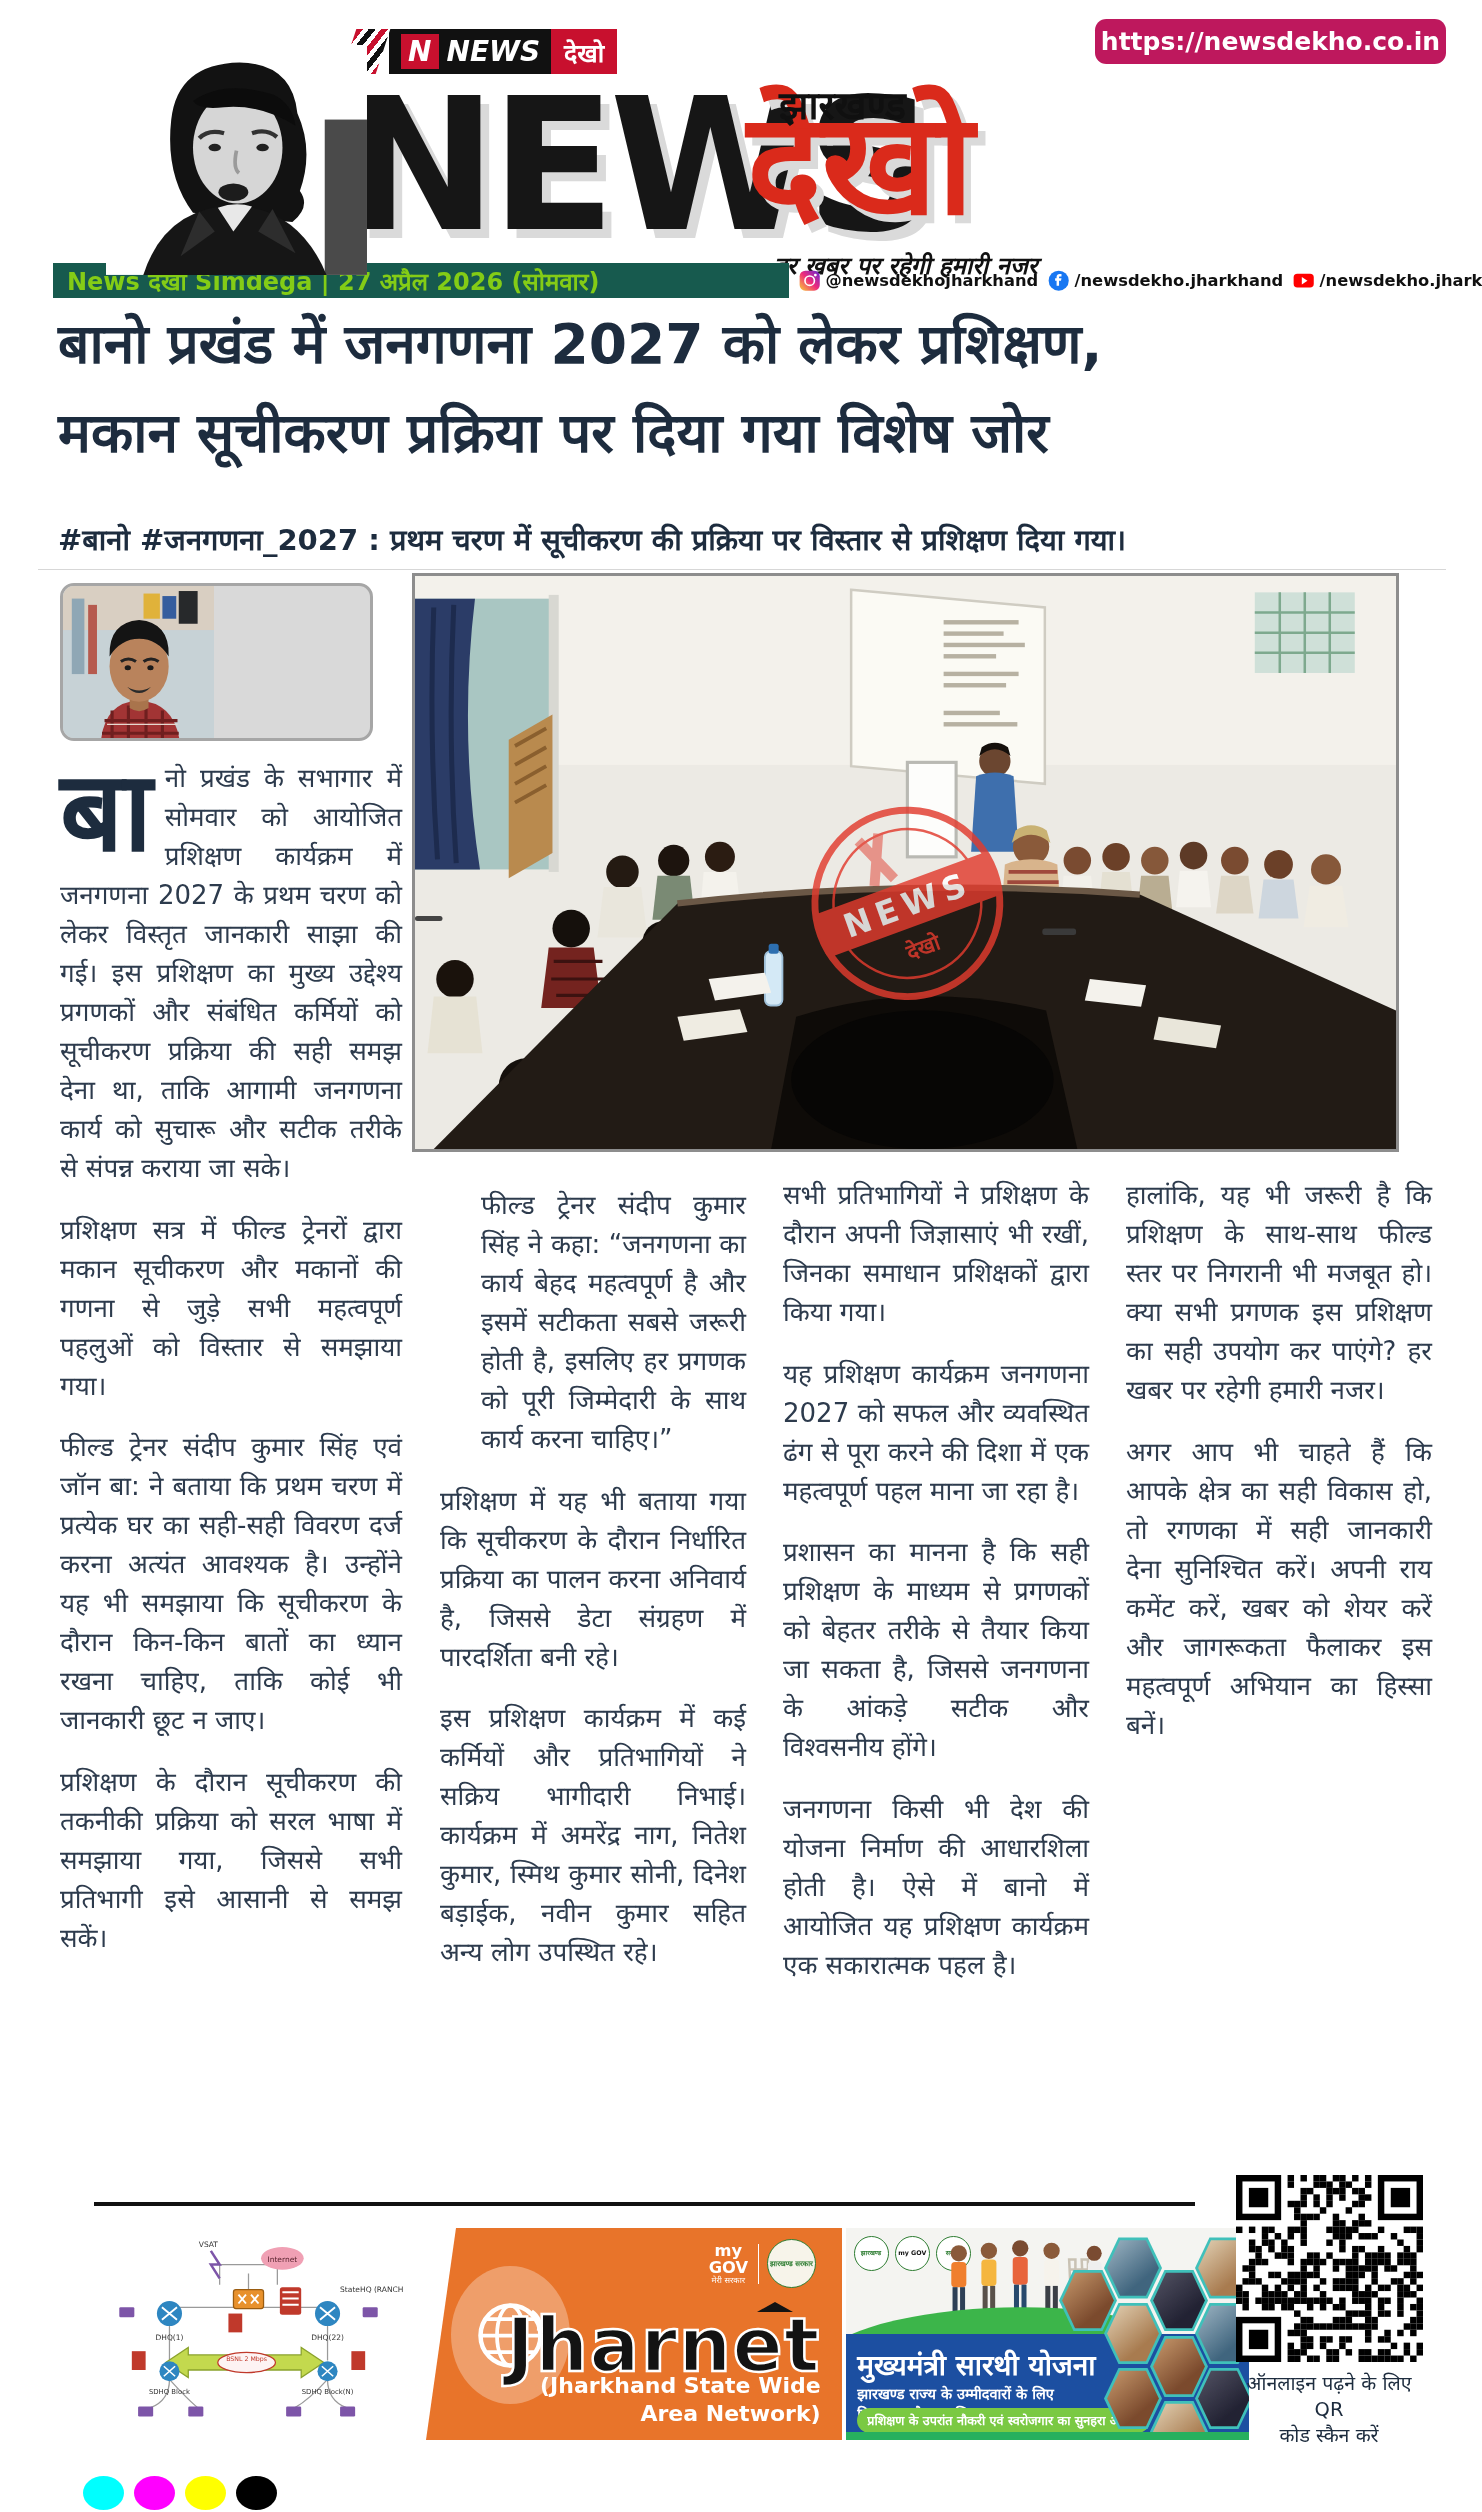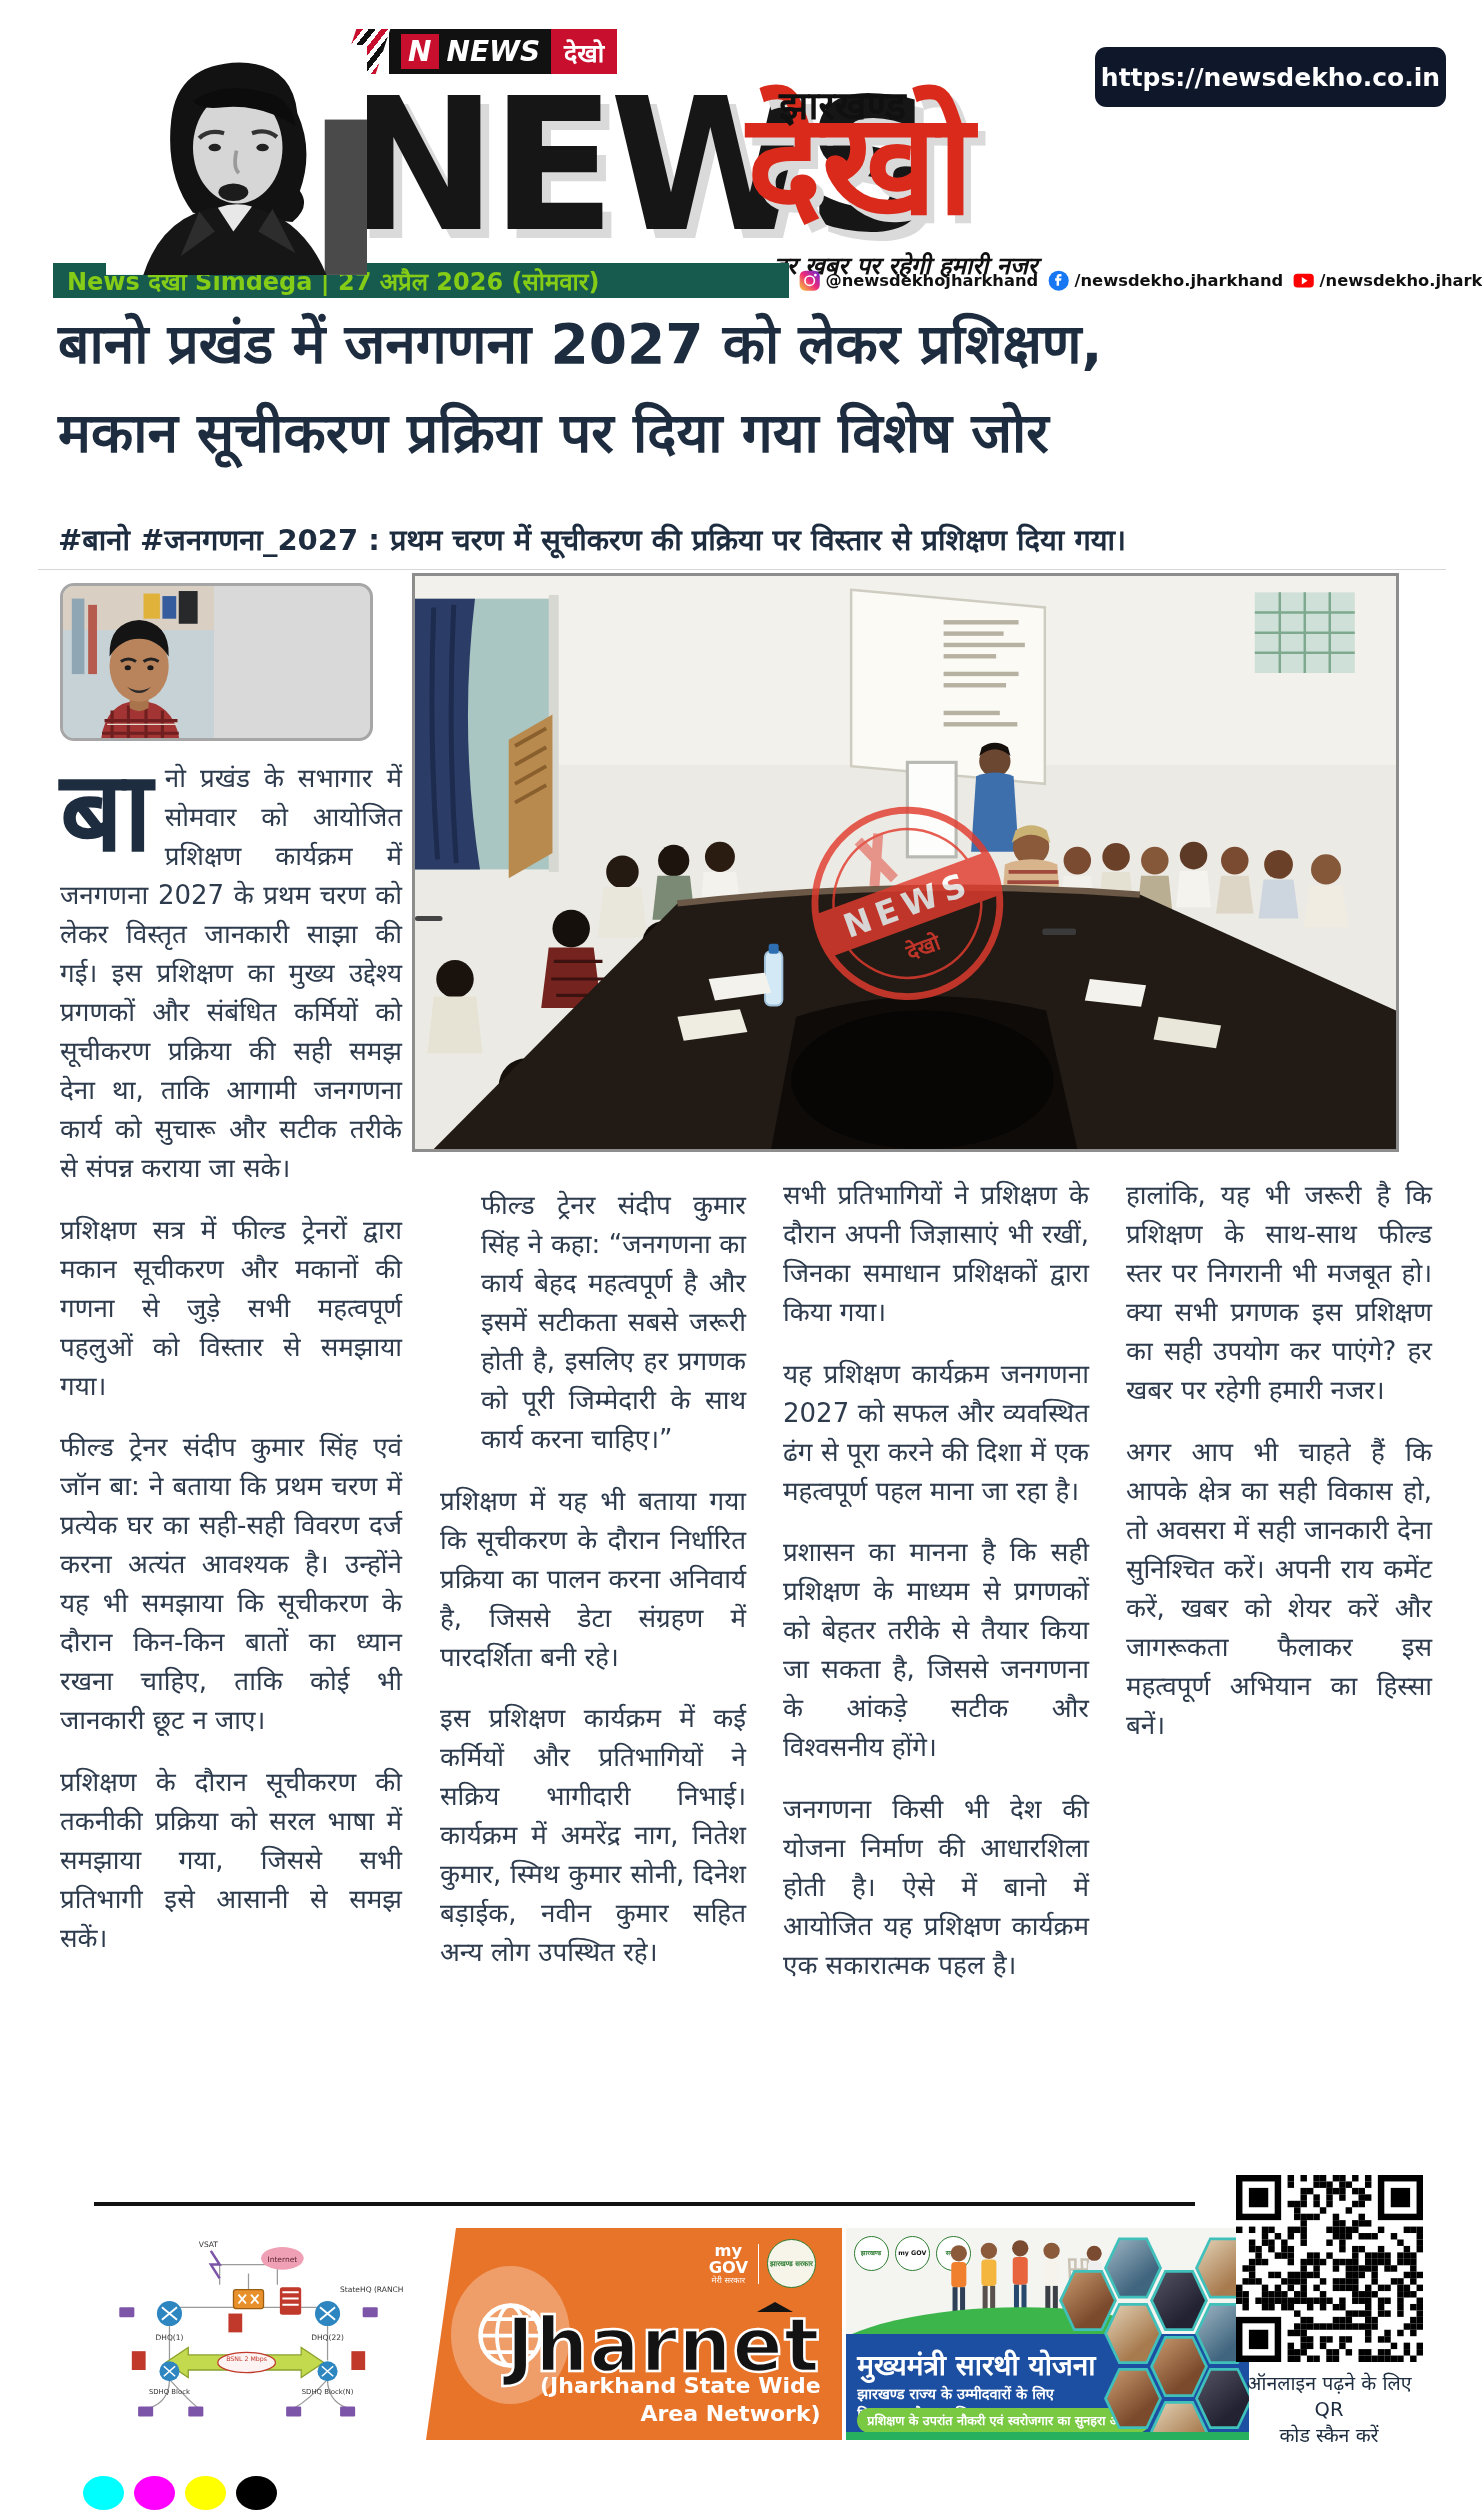--- a/index.html
+++ b/index.html
@@ -13,21 +13,21 @@
   .chip-slash{width:34px;background:
      repeating-linear-gradient(115deg,#c8102e 0 6.3px,#fff 6.3px 11.3px,#111 11.3px 17.6px,#fff 17.6px 22.6px);
      transform:skewX(-18deg);margin-right:6.3px;}
   .chip-black{background:#111;color:#fff;display:flex;align-items:center;padding:0 11.3px;font-weight:800;font-style:italic;font-size:28px;gap:7.5px;}
   .chip-n{background:#c8102e;color:#fff;padding:1.3px 7.5px;font-style:italic;font-weight:800;}
   .chip-red{background:#c8102e;color:#fff;display:flex;align-items:center;padding:0 12.6px;font-weight:800;font-size:25px;}
   .brand-news{position:absolute;left:344px;top:74px;font-size:183px;line-height:1;font-weight:800;letter-spacing:-6.3px;color:#161616;text-shadow:8.8px 8.8px 0 #dadada;z-index:1;}
   .brand-state{position:absolute;left:779px;top:77px;font-size:39px;font-weight:800;color:#101010;z-index:2;}
   .brand-dekho{position:absolute;left:747px;top:80px;font-size:141px;line-height:1.2;font-weight:800;color:#da2a1b;text-shadow:7.5px 7.5px 0 #dadada;z-index:1;}
   .tagline{position:absolute;left:774px;top:248px;font-size:24px;font-weight:700;font-style:italic;color:#101010;z-index:2;}
-  .url-badge{position:absolute;left:1095px;top:19px;width:351px;height:60px;background:#0f172a;color:#fff;border-radius:11.3px;display:flex;align-items:center;justify-content:center;font-size:25px;font-weight:800;z-index:2;margin-top:28px;}
+  .url-badge{position:absolute;left:1095px;top:19px;width:351px;height:45px;background:#be185d;color:#fff;border-radius:11.3px;display:flex;align-items:center;justify-content:center;font-size:25px;font-weight:800;z-index:2;}
   .edition-bar{position:absolute;left:53px;top:263px;width:736px;height:35px;background:#175a4e;color:#84cc16;display:flex;align-items:center;padding-left:14px;font-size:24px;font-weight:600;z-index:2;}
   .social-row{position:absolute;left:799px;top:266px;width:684px;height:30px;display:flex;align-items:center;gap:10px;font-size:16.3px;font-weight:700;color:#101010;z-index:2;white-space:nowrap;}
   .social-item{display:flex;align-items:center;gap:5px;}
   .sicon{width:21.4px;height:21.4px;flex:0 0 21.4px;}
 
   
   .headline{position:absolute;left:58px;top:300px;width:1389px;color:#1d2c3e;font-weight:800;font-size:55px;line-height:1.62;z-index:2;}
   .standfirst{position:absolute;left:58px;top:519px;width:1398px;color:#1d2c3e;font-weight:700;font-size:29px;z-index:2;}
   .thin-rule{position:absolute;left:38px;top:569px;width:1408px;height:1.3px;background:#d7d7d7;}
 
@@ -341,21 +341,21 @@
     <p>इस प्रशिक्षण कार्यक्रम में कई कर्मियों और प्रतिभागियों ने सक्रिय भागीदारी निभाई। कार्यक्रम में अमरेंद्र नाग, नितेश कुमार, स्मिथ कुमार सोनी, दिनेश बड़ाईक, नवीन कुमार सहित अन्य लोग उपस्थित रहे।</p>
   </div>
   <div class="col col3">
     <p>सभी प्रतिभागियों ने प्रशिक्षण के दौरान अपनी जिज्ञासाएं भी रखीं, जिनका समाधान प्रशिक्षकों द्वारा किया गया।</p>
     <p>यह प्रशिक्षण कार्यक्रम जनगणना 2027 को सफल और व्यवस्थित ढंग से पूरा करने की दिशा में एक महत्वपूर्ण पहल माना जा रहा है।</p>
     <p>प्रशासन का मानना है कि सही प्रशिक्षण के माध्यम से प्रगणकों को बेहतर तरीके से तैयार किया जा सकता है, जिससे जनगणना के आंकड़े सटीक और विश्वसनीय होंगे।</p>
     <p>जनगणना किसी भी देश की योजना निर्माण की आधारशिला होती है। ऐसे में बानो में आयोजित यह प्रशिक्षण कार्यक्रम एक सकारात्मक पहल है।</p>
   </div>
   <div class="col col4">
     <p>हालांकि, यह भी जरूरी है कि प्रशिक्षण के साथ-साथ फील्ड स्तर पर निगरानी भी मजबूत हो। क्या सभी प्रगणक इस प्रशिक्षण का सही उपयोग कर पाएंगे? हर खबर पर रहेगी हमारी नजर।</p>
-    <p>अगर आप भी चाहते हैं कि आपके क्षेत्र का सही विकास हो, तो अवसरा में सही जानकारी देना सुनिश्चित करें। अपनी राय कमेंट करें, खबर को शेयर करें और जागरूकता फैलाकर इस महत्वपूर्ण अभियान का हिस्सा बनें।</p>
+    <p>अगर आप भी चाहते हैं कि आपके क्षेत्र का सही विकास हो, तो रगणका में सही जानकारी देना सुनिश्चित करें। अपनी राय कमेंट करें, खबर को शेयर करें और जागरूकता फैलाकर इस महत्वपूर्ण अभियान का हिस्सा बनें।</p>
   </div>
 
   <div class="divider"></div>
 
   <div class="net-diagram">
     <svg viewBox="0 0 492 330">
       <rect width="492" height="330" fill="#ffffff"></rect>
       <g stroke="#9a9a9a" stroke-width="2" fill="none">
         <path d="M246,66 V120 M246,120 H120 M246,120 H372 M120,150 V205 M372,150 V205 M120,235 Q120,268 90,280 M120,235 Q150,268 165,280 M372,235 Q372,268 402,280 M372,235 Q342,268 320,280 M200,52 H292 M200,52 V84 M292,52 V84"></path>
       </g>

